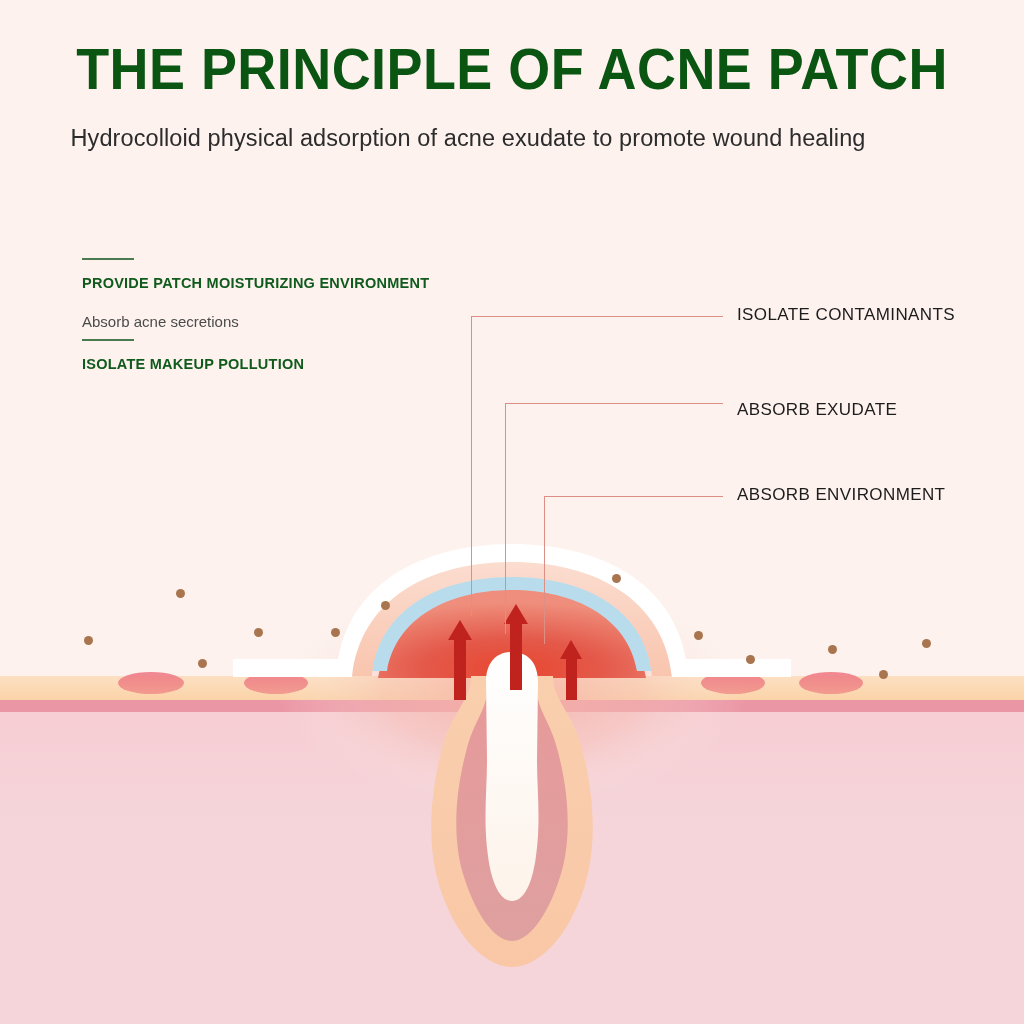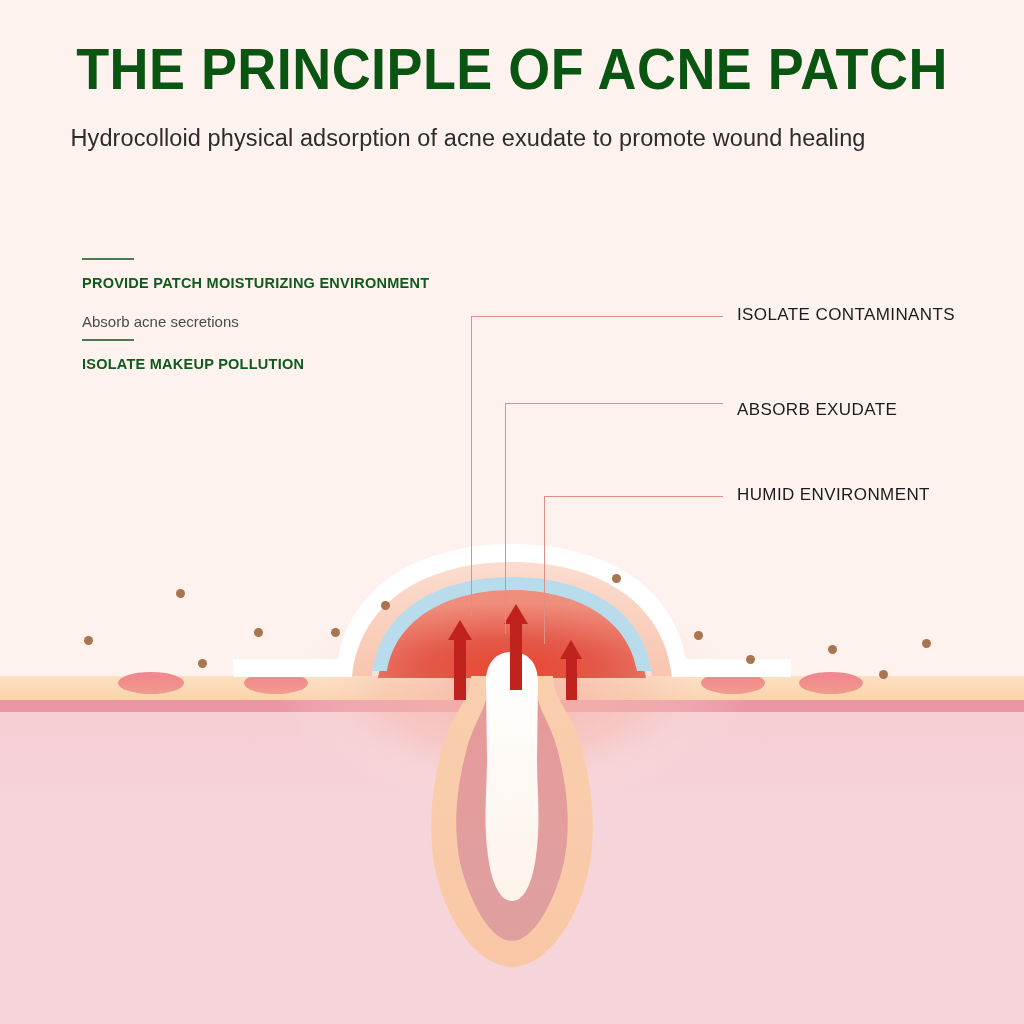--- a/index.html
+++ b/index.html
@@ -256,15 +256,15 @@
   <div class="leader leader-v" style="left:471px; top:316px; height:300px;"></div>
 
   <div class="leader leader-h" style="left:505px; top:403px; width:218px;"></div>
   <div class="leader leader-v" style="left:505px; top:403px; height:231px;"></div>
 
   <div class="leader leader-h" style="left:544px; top:496px; width:179px;"></div>
   <div class="leader leader-v" style="left:544px; top:496px; height:148px;"></div>
 
   <div class="right-callout" style="top:305px;">ISOLATE CONTAMINANTS</div>
   <div class="right-callout" style="top:392px;margin-top:8px;">ABSORB EXUDATE</div>
-  <div class="right-callout" style="top:485px;">HUMID ENVIRONMENT</div>
+  <div class="right-callout" style="top:485px;">ABSORB ENVIRONMENT</div>
 
 </div>
 
 </body></html>

